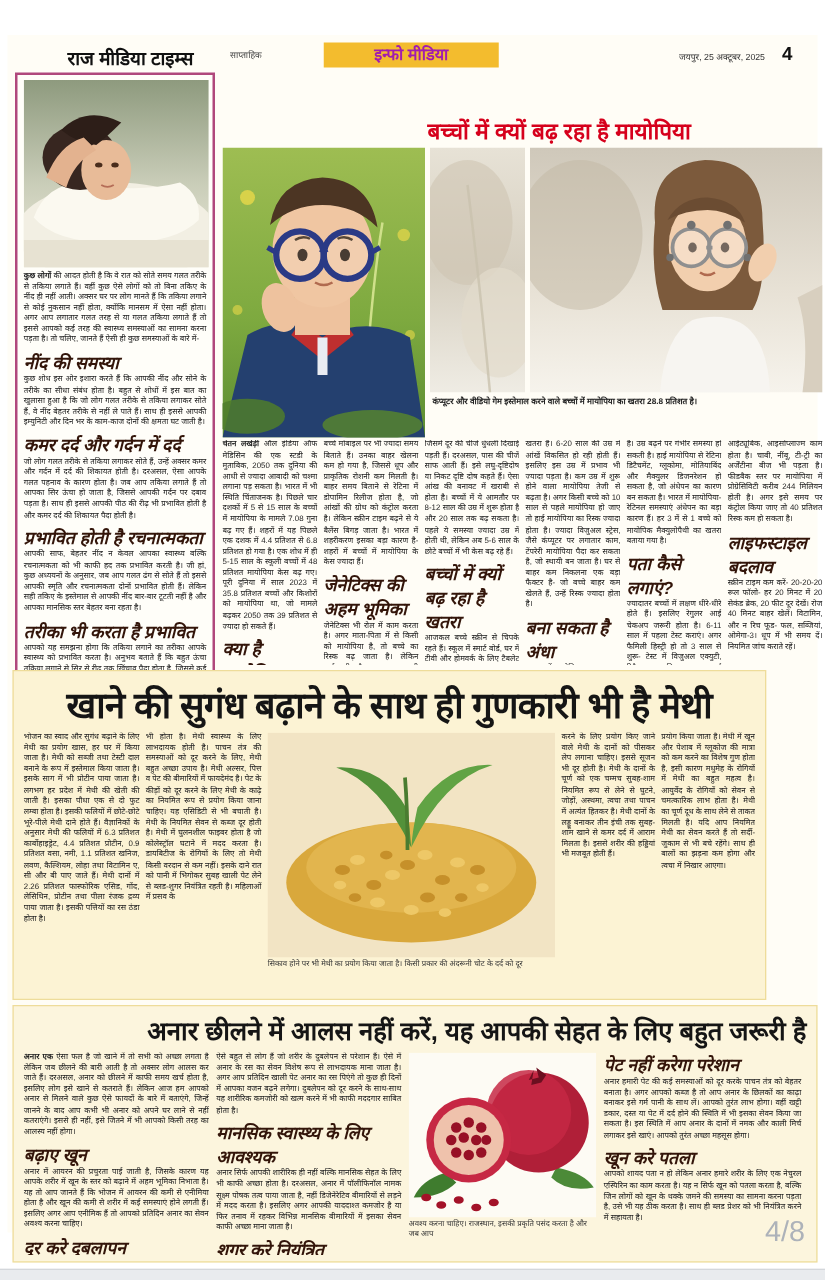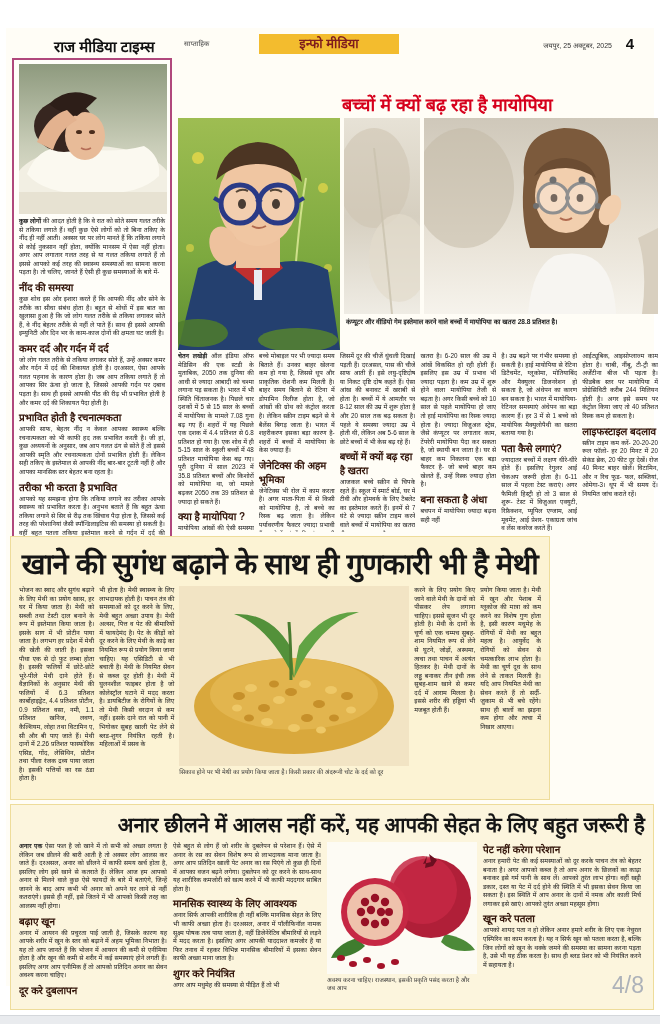--- a/index.html
+++ b/index.html
@@ -4,43 +4,43 @@
 <style>
   * { margin:0; padding:0; box-sizing:border-box; }
   html,body { width:660px; height:1024px; background:#fff; font-family:"Liberation Sans", sans-serif; overflow:hidden; }
   .viewer { position:relative; width:660px; height:1024px; background:#ffffff;padding-left:44px; }
   .page { position:absolute; left:6px; top:28px; width:648px; height:958px; background:#fffdf6; }
 
   
   .masthead { position:absolute; left:0; top:6px; width:100%; height:24px; }
   .mast-title { position:absolute; left:48px; top:2px; font-size:15px; font-weight:bold; color:#111; }
   .mast-edition { position:absolute; left:178px; top:5px; font-size:7px; color:#444; }
-  .mast-badge { position:absolute; left:253px; top:0; width:140px; height:20px; background:#f3bc2e; color:#7f1d1d; font-size:13px; font-weight:bold; text-align:center; line-height:20px; }
+  .mast-badge { position:absolute; left:253px; top:0; width:140px; height:20px; background:#f3bc2e; color:#a21caf; font-size:13px; font-weight:bold; text-align:center; line-height:20px; }
   .mast-date { position:absolute; right:42px; top:7px; font-size:7px; color:#333; }
   .mast-page { position:absolute; right:20px; top:1px; font-size:15px; font-weight:bold; color:#111; }
 
   
   .pillow-box { position:absolute; left:6px; top:30px; width:160px; height:480px; border:2px solid #b0487c; background:#fffef9; padding:4px 5px; overflow:hidden; }
   .pillow-head { font-size:12.5px; font-weight:bold; color:#111; text-align:center; line-height:1.25; margin-bottom:3px; }
   .photo { display:block; }
   .small { font-size:6.3px; line-height:1.36; text-align:justify; color:#222; }
-  .subhead { font-size:10px; font-weight:bold; color:#33150a; margin:3px 0 1px; }
+  .subhead { font-size:14px; font-weight:bold; color:#33150a; margin:3px 0 1px;font-style:italic; }
 
   
   .main-headline { position:absolute; left:170px; top:26px; width:482px; font-size:26px; font-weight:bold; color:#111; text-align:center; letter-spacing:-0.5px; }
   .red-subhead { position:absolute; left:336px; top:64px; width:316px; font-size:18px; font-weight:bold; color:#d6001c; text-align:left; }
   .boy-photo { position:absolute; left:172px; top:90px; width:162px; height:232px; }
   .sliver-photo { position:absolute; left:338px; top:90px; width:76px; height:196px; }
   .girl-photo { position:absolute; left:418px; top:90px; width:234px; height:196px; }
   .photo-caption { position:absolute; left:340px; top:289px; width:310px; font-size:6.6px; font-weight:bold; color:#222; line-height:1.4; }
   .mcols { position:absolute; left:172px; top:324px; width:480px; height:180px; display:flex; gap:5px; overflow:hidden; }
   .ncol { flex:1; overflow:hidden; }
 
   
-  .methi { position:absolute; left:4px; top:508px; width:540px; height:264px; background:#fcf3d4; border:1px solid #eedc9a; padding:4px 8px; }
+  .methi { position:absolute; left:4px; top:508px; width:603px; height:264px; background:#fcf3d4; border:1px solid #eedc9a; padding:4px 8px; }
   .methi-head { font-size:29px; font-weight:bold; color:#151515; text-align:center; margin:2px 0 4px; letter-spacing:-0.5px; }
   .methi-body { display:flex; gap:5px; height:205px; overflow:hidden; }
   .methi-c1,.methi-c2 { width:105px; }
   .methi-img-block { width:230px; }
   .methi-c3,.methi-c4 { width:85px; }
   .img-line { font-size:6.2px; color:#333; margin-top:2px; line-height:1.3; }
 
   
   .pome { position:absolute; left:4px; top:776px; width:644px; height:206px; background:#fcf5dd; border:1px solid #eedc9a; padding:3px 8px; }
   .pome-head { font-size:20.5px; font-weight:bold; color:#151515; text-align:right; margin:2px 0 4px; }

